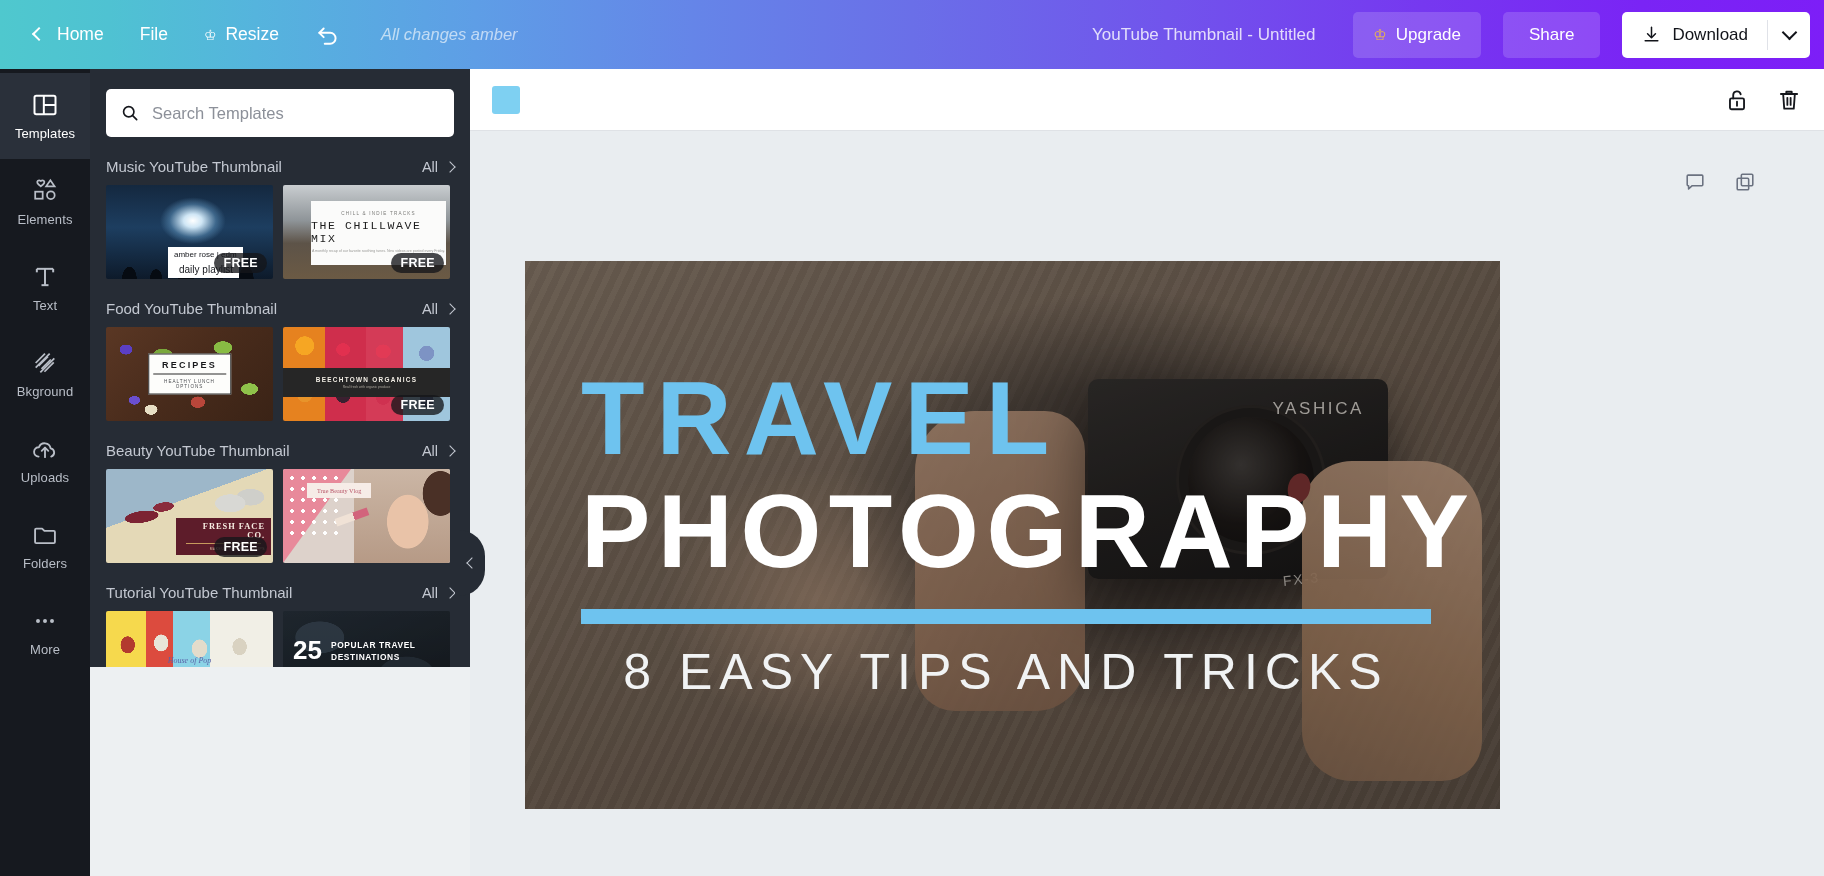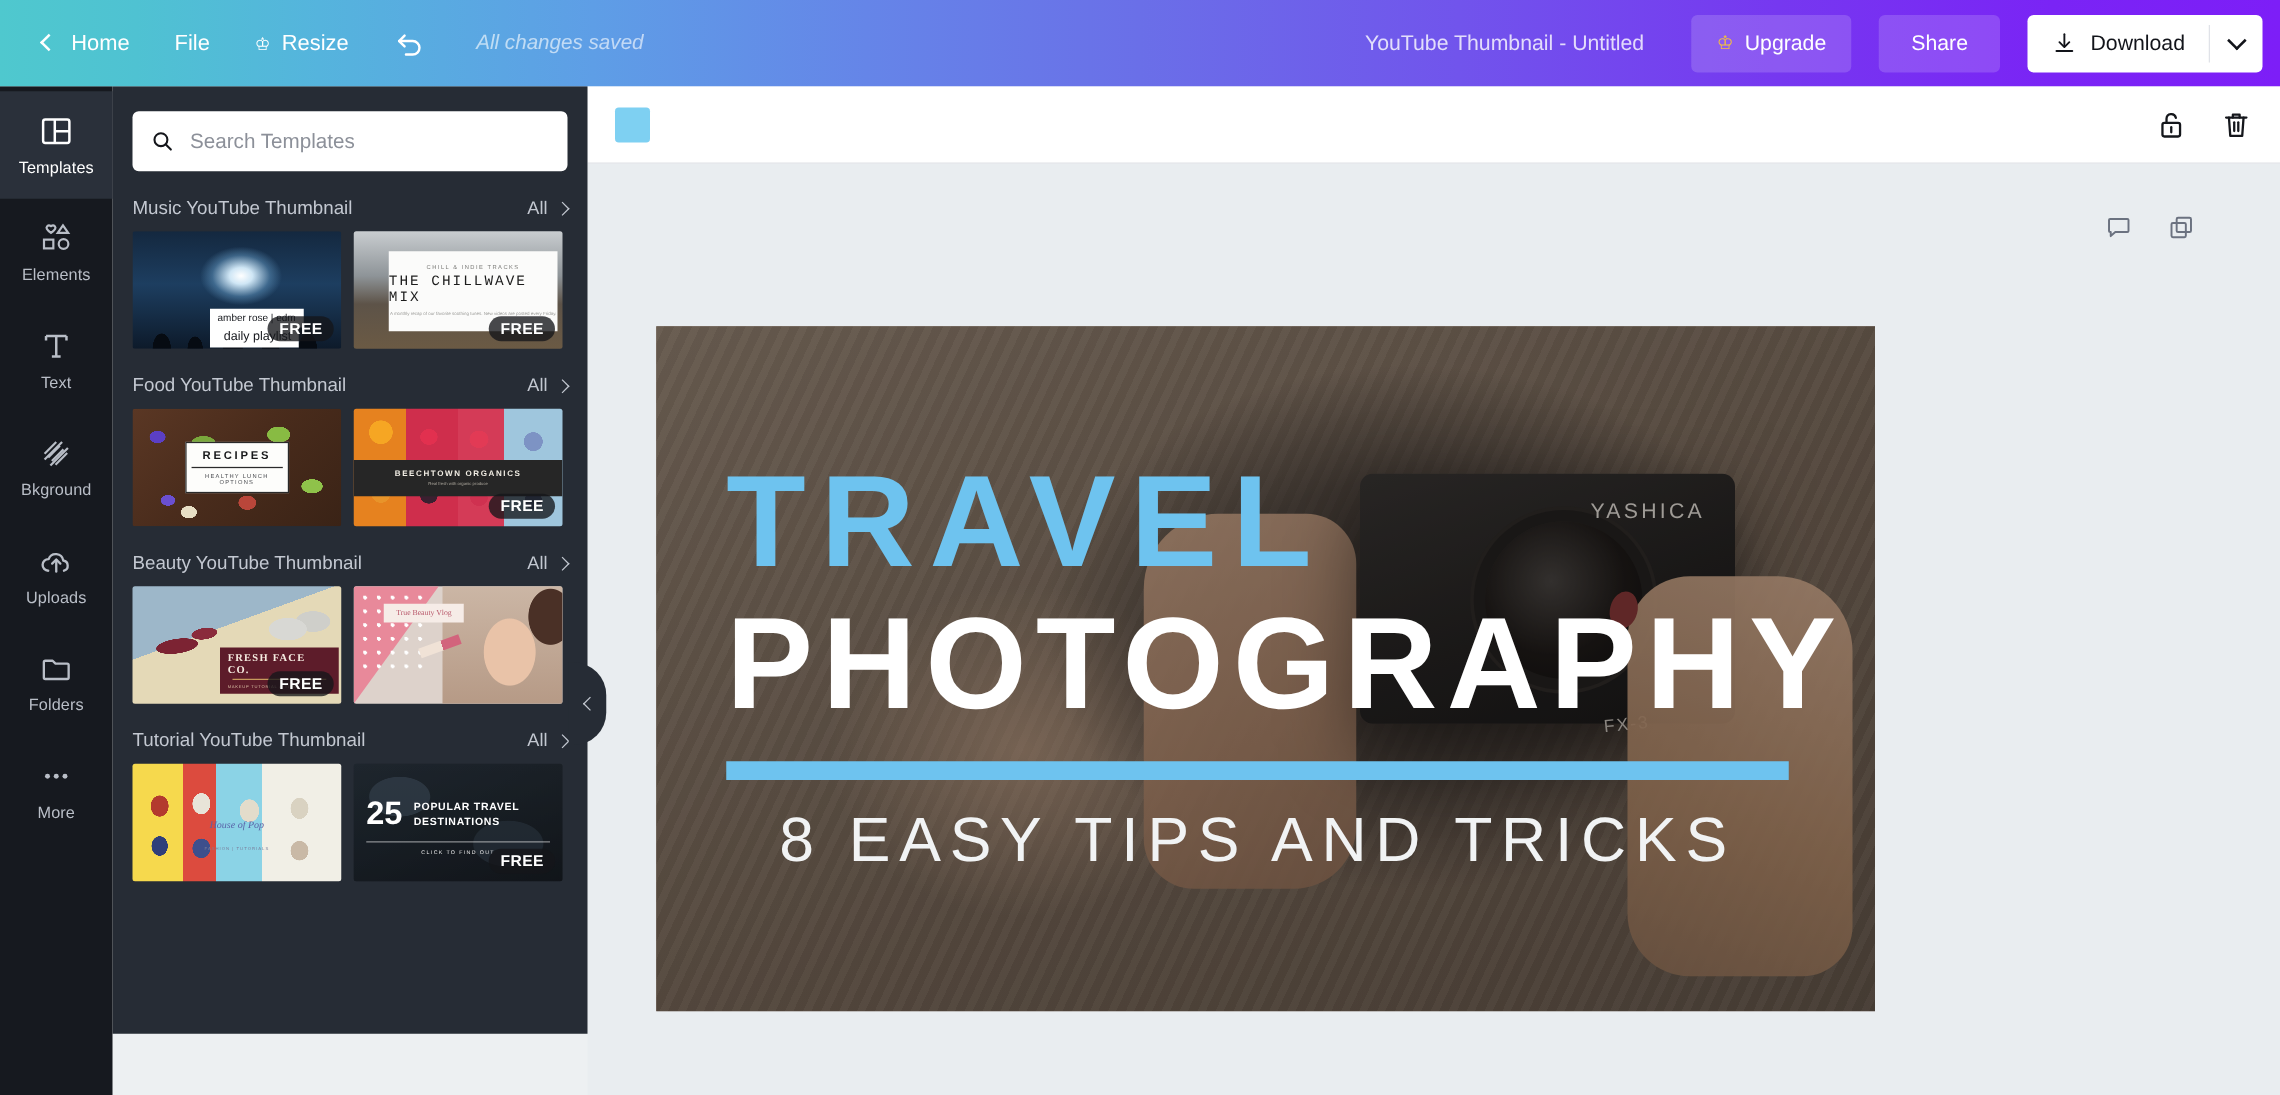--- a/index.html
+++ b/index.html
@@ -100,21 +100,21 @@
     align-items: center; justify-content: center; gap: 7px;
     color: #b9bec7; cursor: pointer;
   }
   .rail-item.active { background: #2a303a; color: #ffffff; }
   .rail-label { font-size: 13px; letter-spacing: .1px; }
   .rail-ico { width: 28px; height: 28px; display:block; }
 
   
   .panel {
     position: absolute; top: 69px; left: 90px;
-    width: 380px; height: 758px;
+    width: 380px; height: 598px;
     background: #262c35;
     overflow: hidden;
     z-index: 35;
   }
   .search-wrap { padding: 20px 16px 0 16px; }
   .search-box {
     background: #ffffff; border-radius: 5px;
     height: 48px; display: flex; align-items: center;
     padding: 0 14px; gap: 12px;
   }
@@ -245,21 +245,21 @@
   }
   .t-beauty1 .strap {
     position:absolute; left:10px; top:30px; width:64px; height:34px;
     background:
       radial-gradient(26px 9px at 40% 50%, #7c2333 0 64%, transparent 66%),
       radial-gradient(16px 7px at 76% 30%, #8a2b3c 0 64%, transparent 66%);
     transform: rotate(-8deg);
   }
   .t-beauty1 .ff-band {
     position:absolute; left:42%; right:2px; bottom:8px;
-    background:#5d1c2a; padding:4px 6px; text-align:left;
+    background:#5d1c2a; padding:4px 6px; text-align:right;
   }
   .t-beauty1 .ff-t { font-size:8.4px; letter-spacing:1px; color:#f6ece1; font-family:"Liberation Serif",serif; font-weight:bold; }
   .t-beauty1 .ff-rule { height:1px; background:#c79a5d; margin:3px 4px; }
   .t-beauty1 .ff-s { font-size:3.3px; letter-spacing:.6px; color:#d9bda2; }
 
   .t-beauty2 { background: #ddd2cb; }
   .t-beauty2 .tri {
     position:absolute; left:0; top:0; width:0; height:0;
     border-left: 68px solid #e8899a; border-bottom: 94px solid transparent;
   }
@@ -470,21 +470,21 @@
       <span>Resize</span>
     </div>
 
     <div class="hdr-item">
       <svg class="undo-icon" viewBox="0 0 24 24" fill="none" stroke="#ffffff" stroke-width="1.8" stroke-linecap="round" stroke-linejoin="round">
         <path d="M8 6 L4 10 L8 14"></path>
         <path d="M4 10 H14 a5 5 0 0 1 0 10 H9"></path>
       </svg>
     </div>
 
-    <div class="saved-text">All changes saved</div>
+    <div class="saved-text">All changes amber</div>
   </div>
 
   <div class="hdr-right">
     <div class="doc-title">YouTube Thumbnail - Untitled</div>
 
     <div class="btn-upgrade">
       <span class="crown">♔</span>
       <span>Upgrade</span>
     </div>
 

